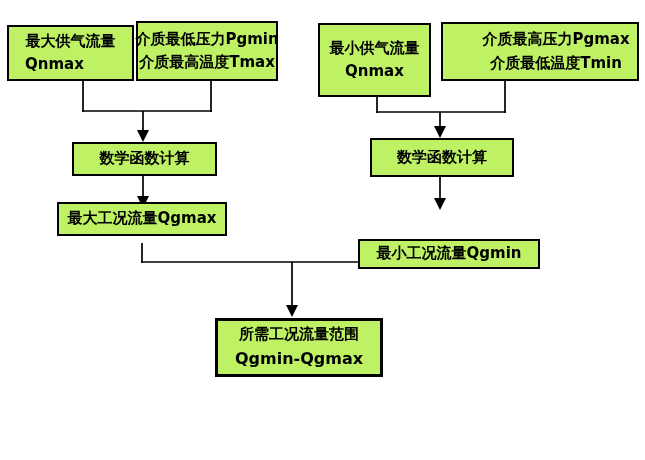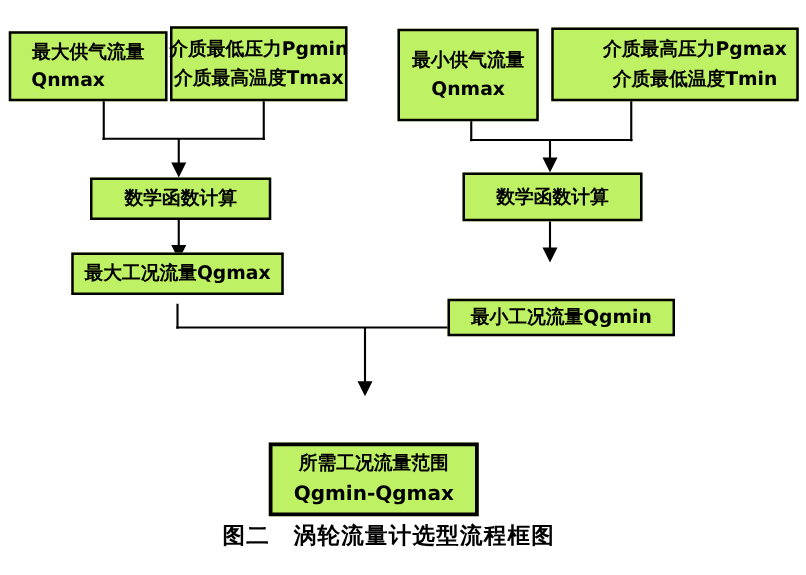--- a/index.html
+++ b/index.html
@@ -106,20 +106,19 @@
   </div>
 
   <div class="node" style="left:57px; top:202px; width:170px; height:34px;">
     <div>最大工况流量Qgmax</div>
   </div>
 
   <div class="node" style="left:358px; top:211px; width:182px; height:30px;margin-top:28px;">
     <div>最小工况流量Qgmin</div>
   </div>
 
-  <div class="node thick" style="left:215px; top:318px; width:168px; height:59px;margin-top:36px;">
+  <div class="node thick" style="left:215px; top:318px; width:168px; height:59px;">
     <div>所需工况流量范围</div>
     <div class="latin-lg">Qgmin-Qgmax</div>
   </div>
 
-  <div id="caption">图二　涡轮流量计选型流程框图</div>
 
 </div>
 
 </body></html>

